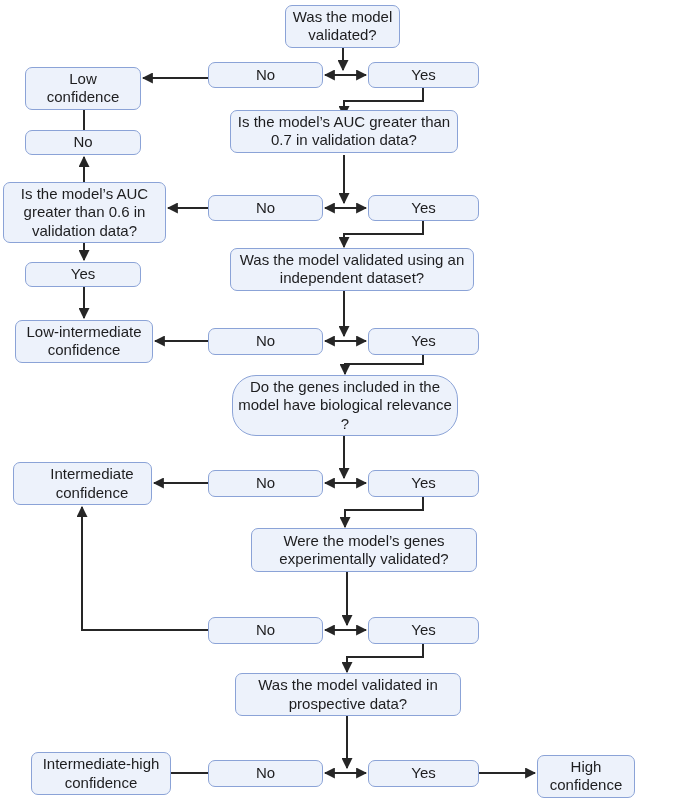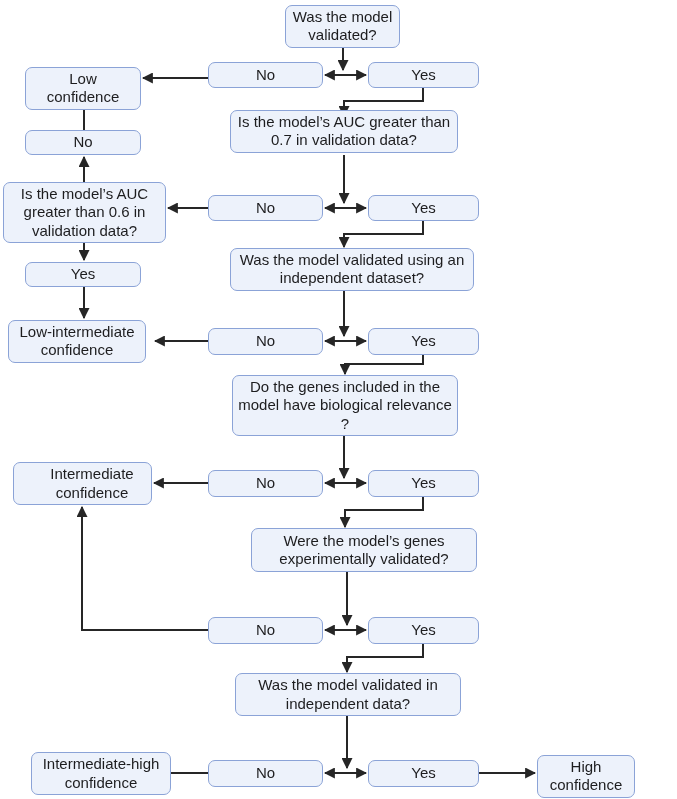--- a/index.html
+++ b/index.html
@@ -93,40 +93,40 @@
     <path class="edge" marker-end="url(#ah)" d="M208,341 L155,341"></path>
     <path class="edge" marker-end="url(#ah)" d="M208,483 L154,483"></path>
     <path class="edge" marker-end="url(#ah)" d="M208,630 L82,630 L82,507"></path>
     <path class="edge" marker-end="url(#ah)" d="M208,773 L159,773"></path>
     <path class="edge" marker-end="url(#ah)" d="M479,773 L535,773"></path>
   </svg>
 
   <div class="node" style="left:285px; top:5px;   width:115px; min-height:33px;">Was the model validated?</div>
   <div class="node" style="left:230px; top:110px; width:228px; min-height:38px;">Is the model’s AUC greater than 0.7 in validation data?</div>
   <div class="node" style="left:230px; top:248px; width:244px; min-height:39px;">Was the model validated using an independent dataset?</div>
-  <div class="node" style="left:232px; top:375px; width:226px; min-height:59px;">Do the genes included in the model have biological relevance ?</div>
+  <div class="node" style="left:232px; top:375px; width:226px; min-height:59px;border-radius:24px;">Do the genes included in the model have biological relevance ?</div>
   <div class="node" style="left:251px; top:528px; width:226px; min-height:44px;">Were the model’s genes experimentally validated?</div>
-  <div class="node" style="left:235px; top:673px; width:226px; min-height:43px;">Was the model validated in independent data?</div>
+  <div class="node" style="left:235px; top:673px; width:226px; min-height:43px;">Was the model validated in prospective data?</div>
 
   <div class="node" style="left:208px; top:62px;  width:115px; min-height:26px;">No</div>
   <div class="node" style="left:368px; top:62px;  width:111px; min-height:26px;">Yes</div>
   <div class="node" style="left:208px; top:195px; width:115px; min-height:26px;">No</div>
   <div class="node" style="left:368px; top:195px; width:111px; min-height:26px;">Yes</div>
   <div class="node" style="left:208px; top:328px; width:115px; min-height:27px;">No</div>
   <div class="node" style="left:368px; top:328px; width:111px; min-height:27px;">Yes</div>
   <div class="node" style="left:208px; top:470px; width:115px; min-height:27px;">No</div>
   <div class="node" style="left:368px; top:470px; width:111px; min-height:27px;">Yes</div>
   <div class="node" style="left:208px; top:617px; width:115px; min-height:27px;">No</div>
   <div class="node" style="left:368px; top:617px; width:111px; min-height:27px;">Yes</div>
   <div class="node" style="left:208px; top:760px; width:115px; min-height:27px;">No</div>
   <div class="node" style="left:368px; top:760px; width:111px; min-height:27px;">Yes</div>
 
   <div class="node" style="left:25px; top:67px;  width:116px; min-height:25px;">Low confidence</div>
   <div class="node" style="left:25px; top:130px; width:116px; min-height:25px;">No</div>
   <div class="node" style="left:3px;  top:182px; width:163px; min-height:55px;">Is the model’s AUC greater than 0.6 in validation data?</div>
   <div class="node" style="left:25px; top:262px; width:116px; min-height:25px;">Yes</div>
-  <div class="node" style="left:8px; top:320px; width:138px; min-height:41px;">Low-intermediate confidence</div>
+  <div class="node" style="left:15px; top:320px; width:138px; min-height:41px;">Low-intermediate confidence</div>
   <div class="node" style="left:13px; top:462px; width:139px; min-height:43px;padding-left:24px;">Intermediate confidence</div>
   <div class="node" style="left:31px; top:752px; width:140px; min-height:43px;">Intermediate-high confidence</div>
 
   <div class="node" style="left:537px; top:755px; width:98px; min-height:35px;">High confidence</div>
 
 </div>
 
 </body></html>

